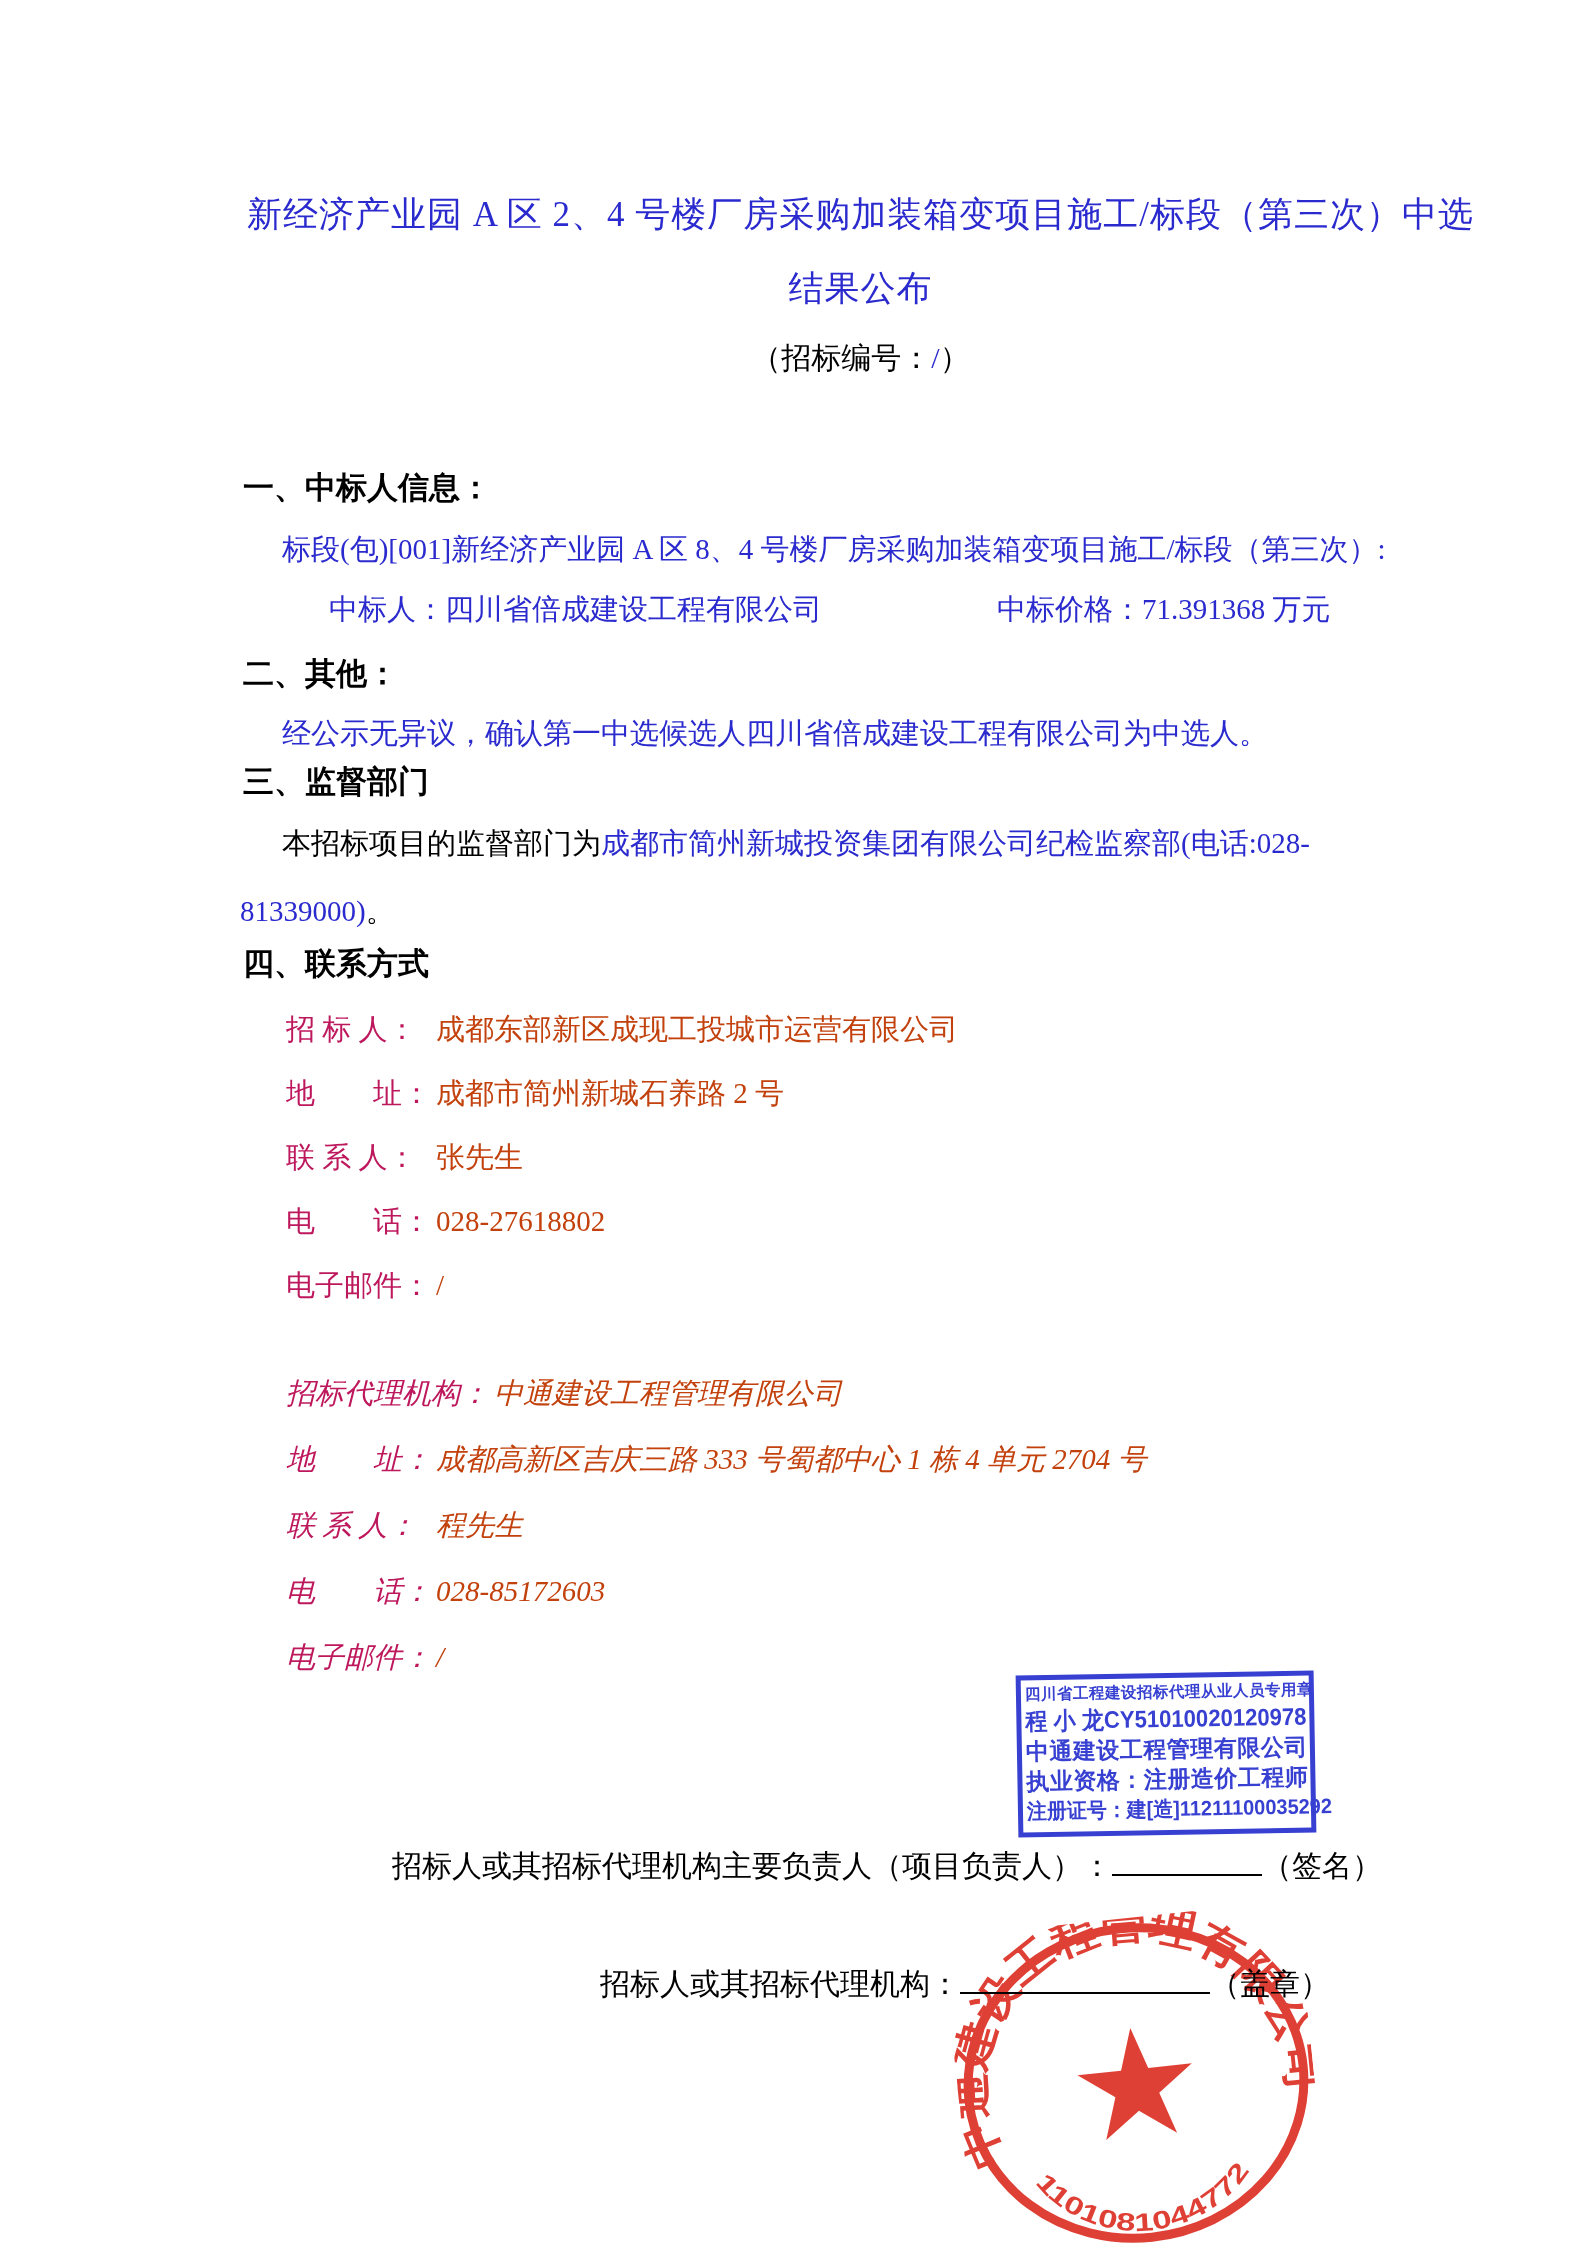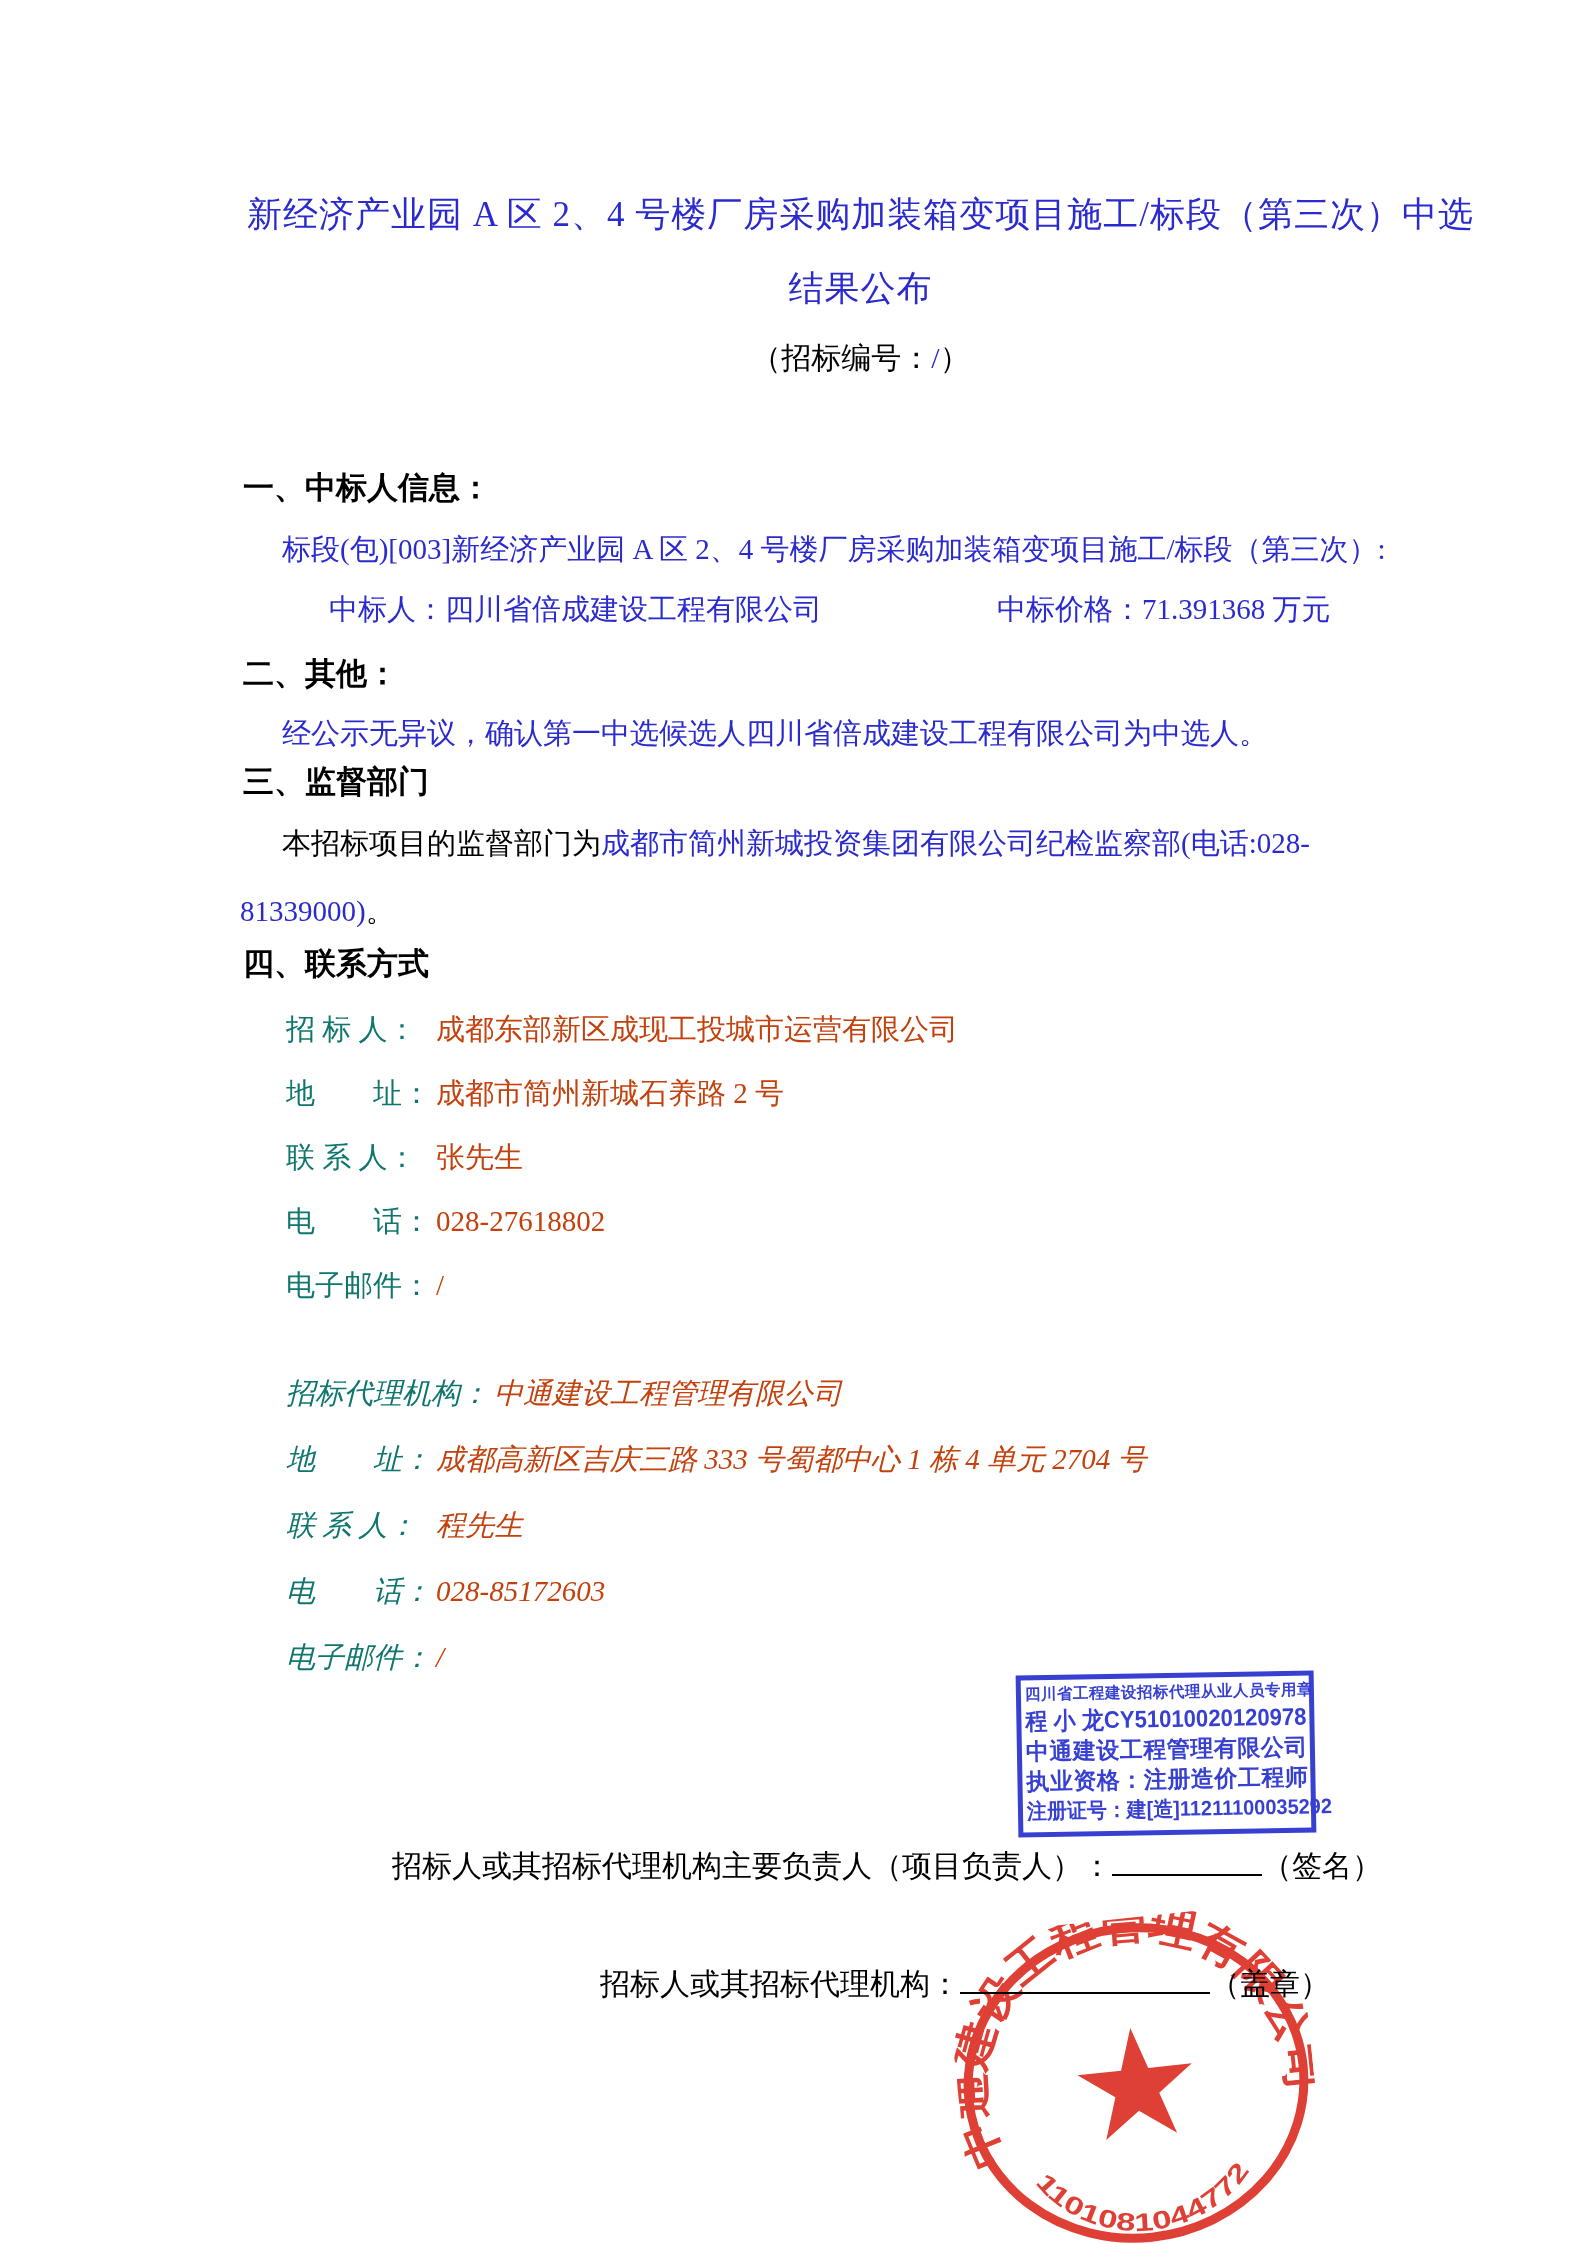--- a/index.html
+++ b/index.html
@@ -49,21 +49,21 @@
   .pkg{margin-top:26px;}
   .winner-row{margin-top:26px;}
   .winner-row .gap{display:inline-block;width:175px;}
   .s2-body{margin-top:24px;}
   .s3-l1{margin-top:26px;}
   .s3-l2{margin-top:34px;margin-left:-3px;}
   .contact-row{margin-top:0;margin-bottom:30px;padding-left:43px;font-size:29px;line-height:34px;}
   .contact-block{margin-top:30px;}
   .agency-block{margin-top:74px;}
   .agency-block .contact-row{margin-bottom:32px;font-style:italic;}
-  .c-label{display:inline-block;min-width:150px;color:#0f766e;white-space:pre;}
+  .c-label{display:inline-block;min-width:150px;color:#be185d;white-space:pre;}
   .c-label.wide{min-width:208px;}
   .c-value{color:#c2410c;}
   .sig1{margin-top:174px;padding-left:53px;font-size:30px;line-height:36px;text-align:center;}
   .sig2{margin-top:82px;padding-left:357px;font-size:30px;line-height:36px;}
   .sig-underline{display:inline-block;border-bottom:2px solid #000;height:26px;vertical-align:baseline;}
   .u1{width:150px;}
   .u2{width:250px;}
   
   .blue-stamp{
     position:absolute;left:1017px;top:1673px;
@@ -99,21 +99,21 @@
 <body>
 
 <div class="page">
   <div class="content">
 
     <div class="doc-title">新经济产业园 A 区 2、4 号楼厂房采购加装箱变项目施工/标段（第三次）中选结果公布</div>
 
     <div class="bid-line"><span>（招标编号：</span><span class="blue">/</span><span>）</span></div>
 
     <div class="sec-heading h1">一、中标人信息：</div>
-    <div class="body-line indent1 blue pkg">标段(包)[003]新经济产业园 A 区 2、4 号楼厂房采购加装箱变项目施工/标段（第三次）:</div>
+    <div class="body-line indent1 blue pkg">标段(包)[001]新经济产业园 A 区 8、4 号楼厂房采购加装箱变项目施工/标段（第三次）:</div>
     <div class="body-line indent2 winner-row"><span class="blue">中标人：四川省倍成建设工程有限公司</span><span class="gap"></span><span class="blue">中标价格：71.391368 万元</span></div>
 
     <div class="sec-heading h2">二、其他：</div>
     <div class="body-line indent1 blue s2-body">经公示无异议，确认第一中选候选人四川省倍成建设工程有限公司为中选人。</div>
 
     <div class="sec-heading h3">三、监督部门</div>
     <div class="body-line indent1 s3-l1"><span>本招标项目的监督部门为</span><span class="blue">成都市简州新城投资集团有限公司纪检监察部(电话:028-</span></div>
     <div class="body-line s3-l2"><span class="blue">81339000)</span><span>。</span></div>
 
     <div class="sec-heading h4">四、联系方式</div>

